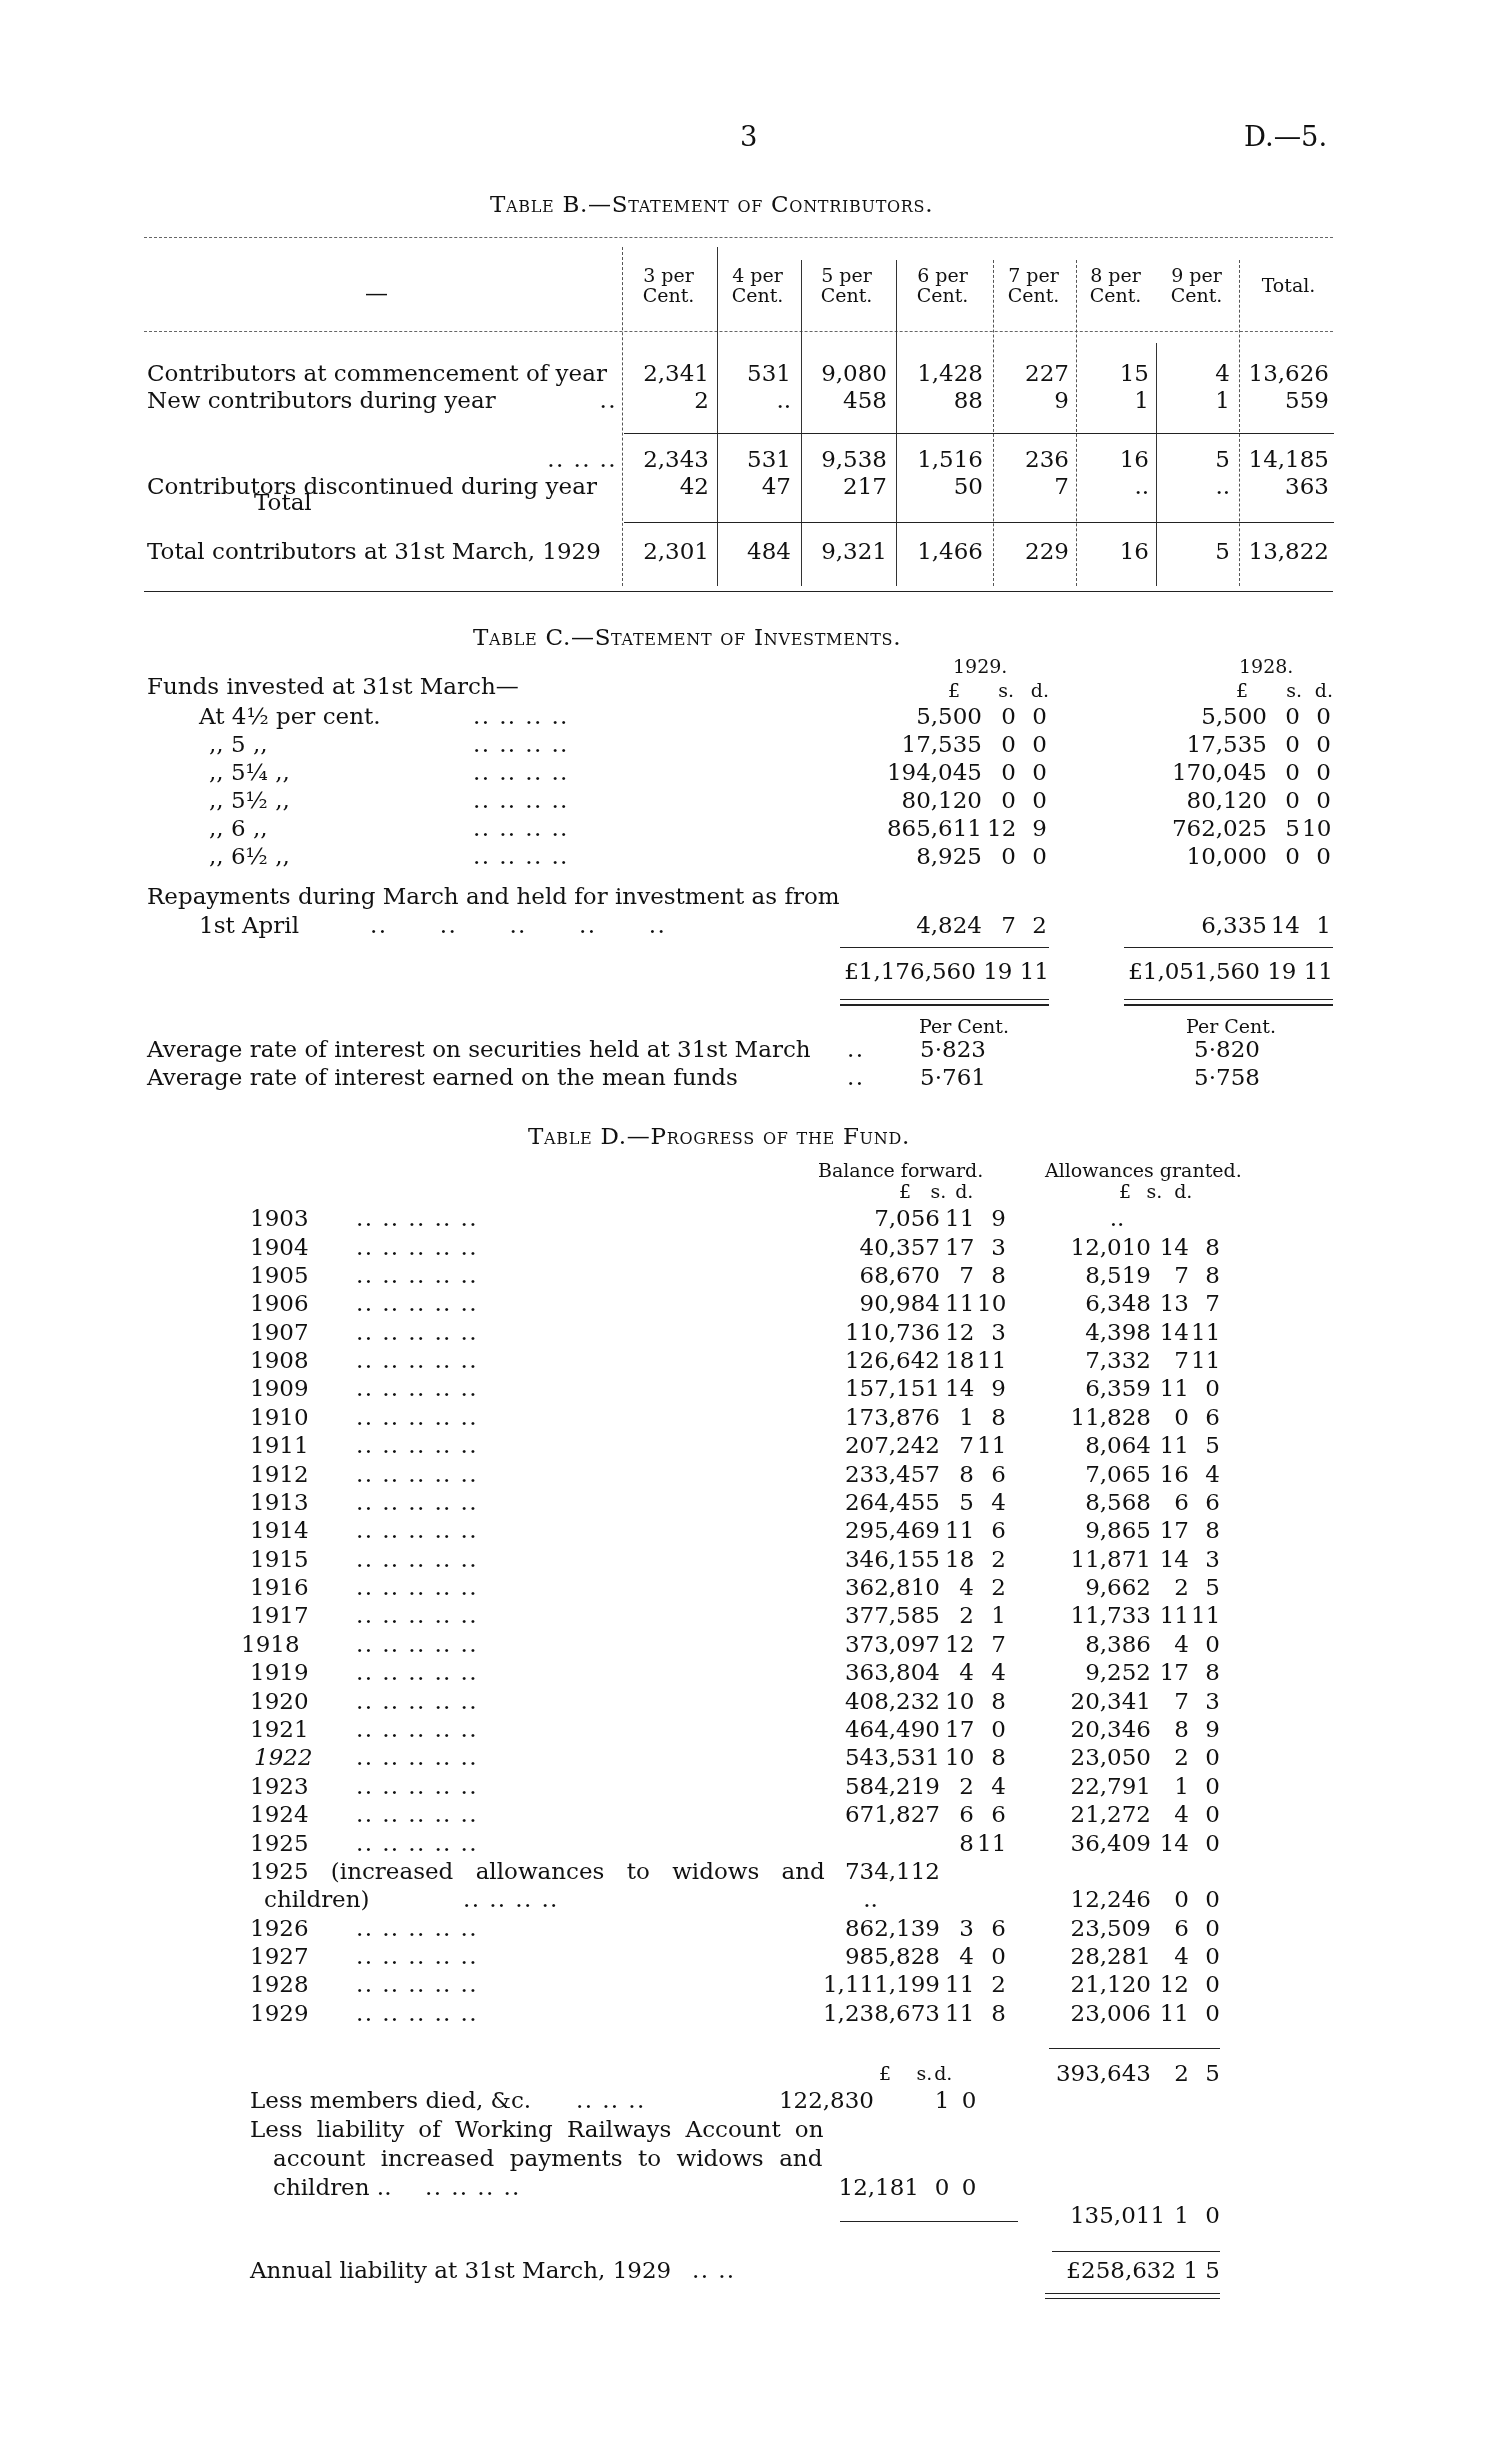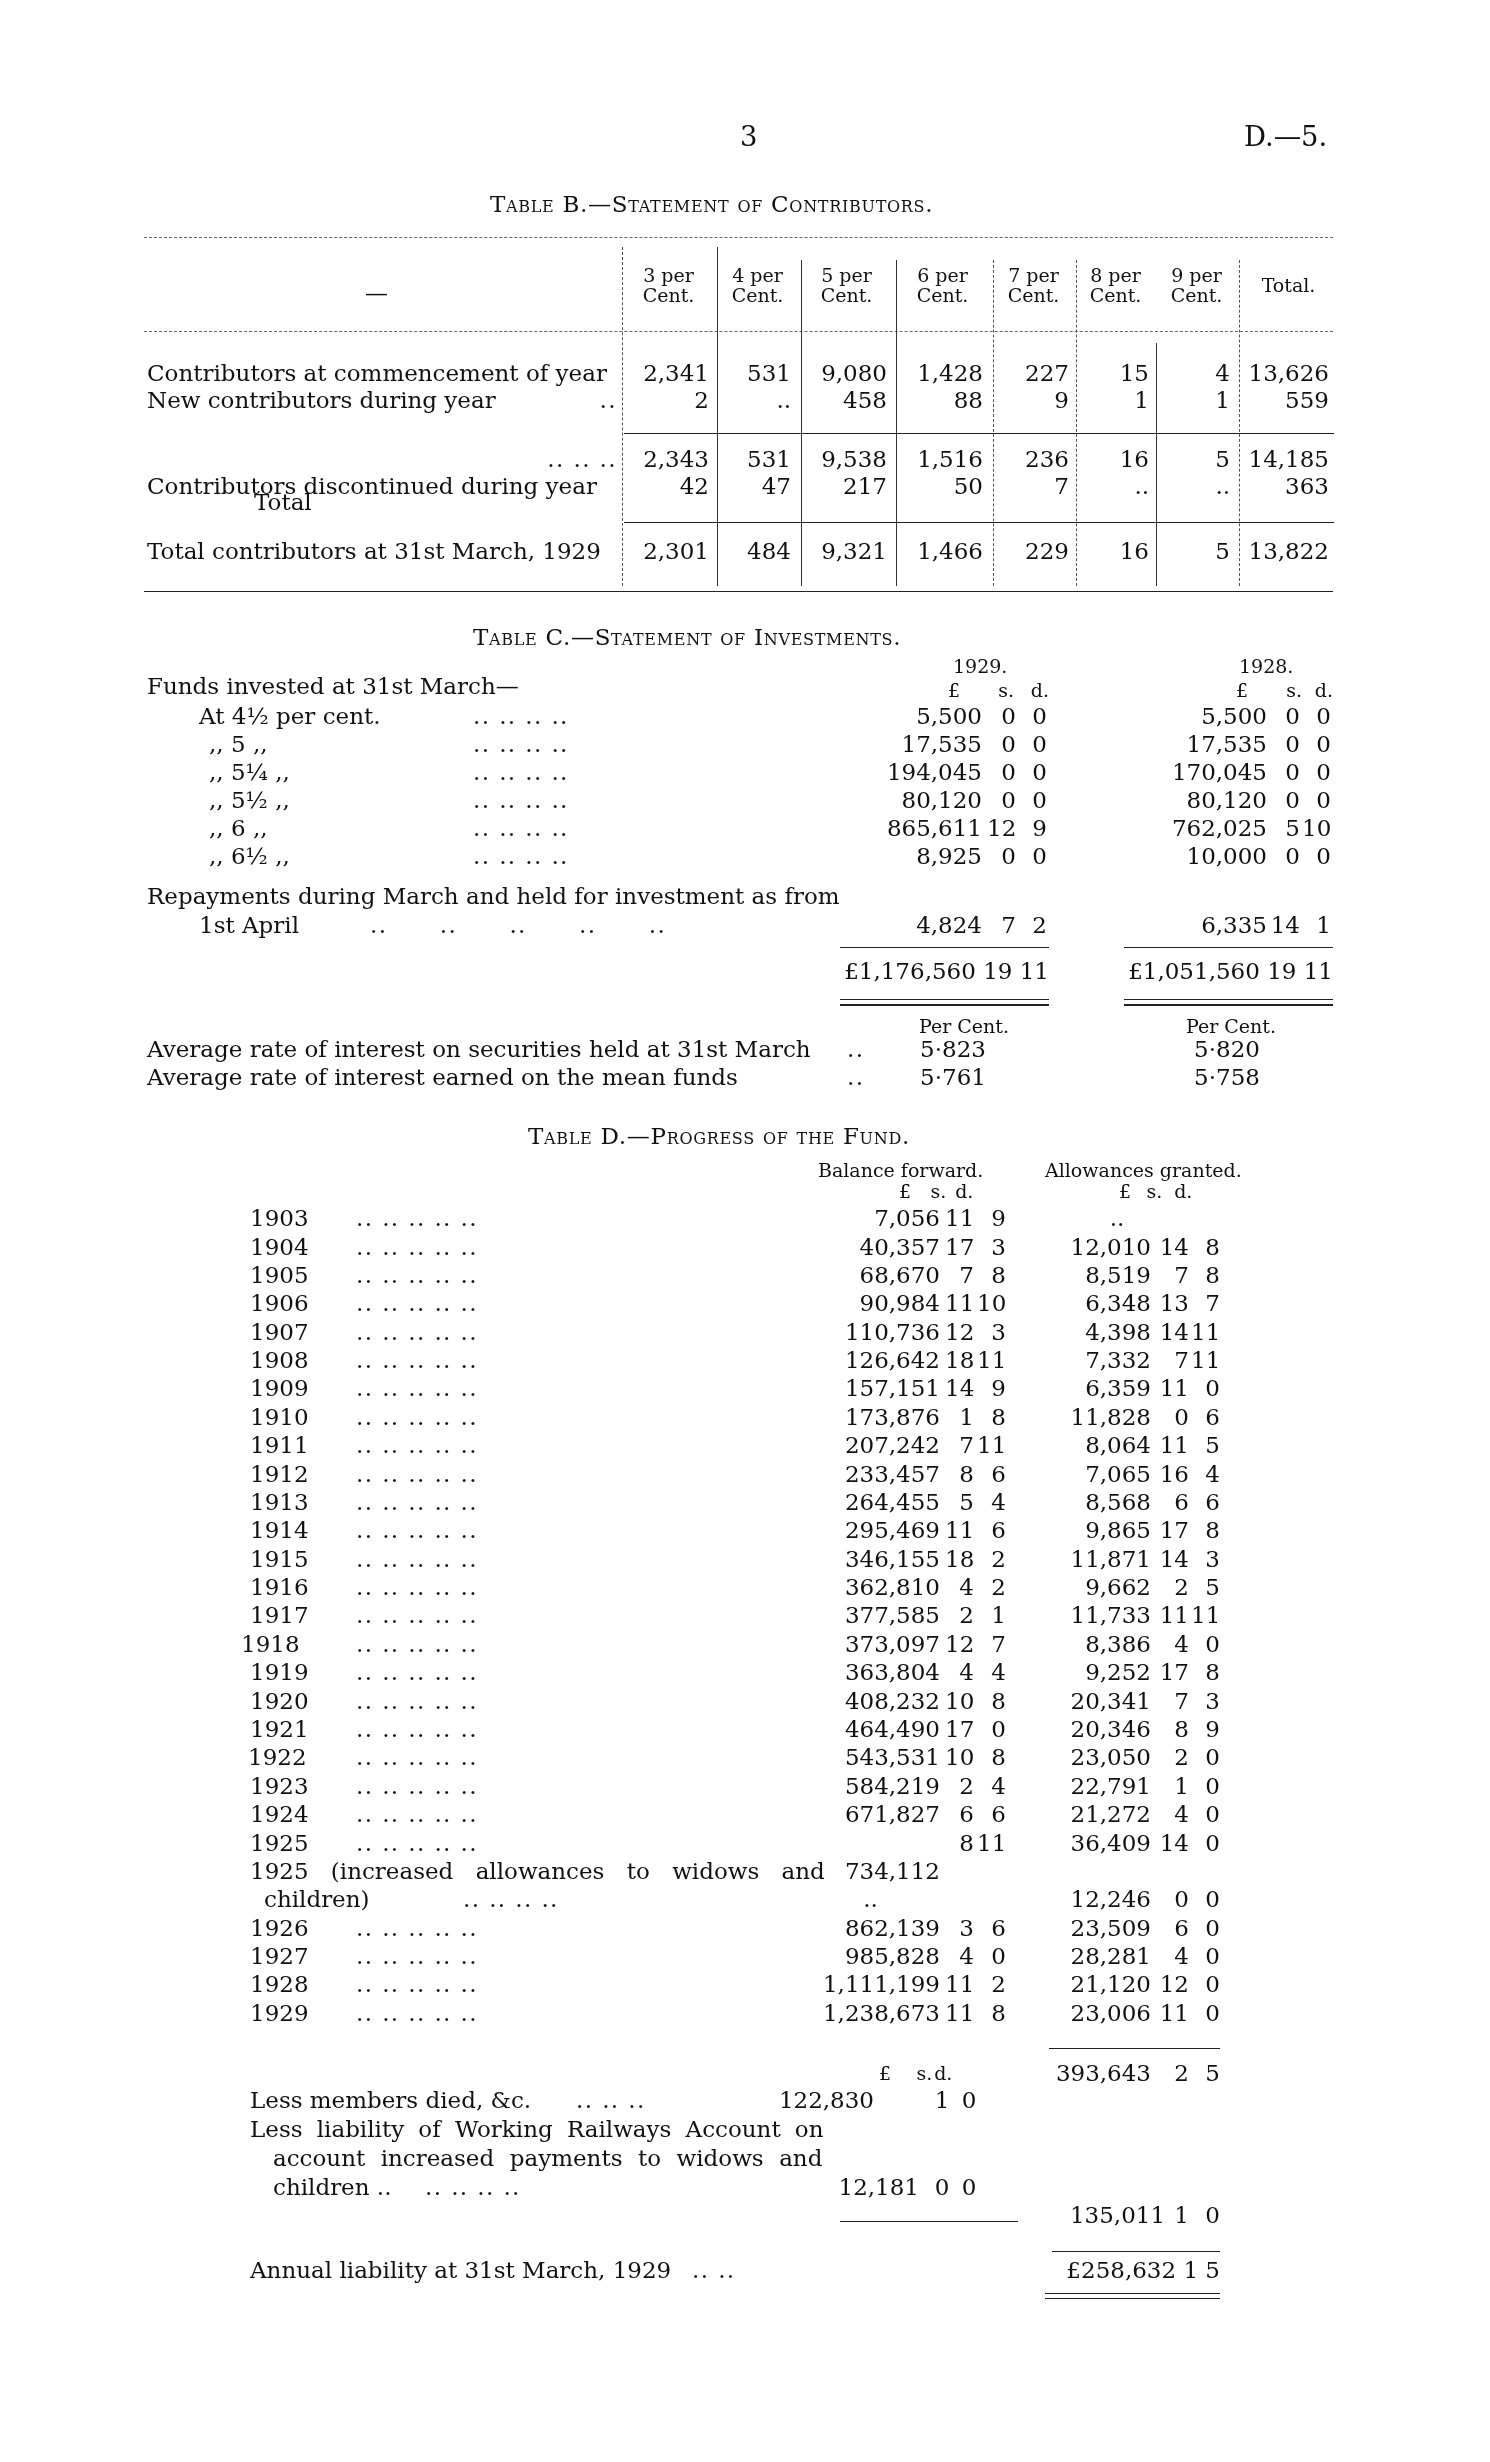--- a/index.html
+++ b/index.html
@@ -361,21 +361,21 @@
       <div class="abs txt r" style="left:1157px;top:1688px;width:32px;">7</div>
       <div class="abs txt r" style="left:1191px;top:1688px;width:29px;">3</div>
       <div class="abs txt" style="left:250px;top:1716px;">1921</div>
       <div class="abs txt dots" style="left:356px;top:1716px;">..        ..        ..        ..        ..</div>
       <div class="abs txt r" style="left:788px;top:1716px;width:152px;">464,490</div>
       <div class="abs txt r" style="left:945px;top:1716px;width:29px;">17</div>
       <div class="abs txt r" style="left:977px;top:1716px;width:29px;">0</div>
       <div class="abs txt r" style="left:1028px;top:1716px;width:123px;">20,346</div>
       <div class="abs txt r" style="left:1157px;top:1716px;width:32px;">8</div>
       <div class="abs txt r" style="left:1191px;top:1716px;width:29px;">9</div>
-      <div class="abs txt" style="left:248px;top:1744px;">1922</div>
+      <div class="abs txt" style="left:254px;top:1744px;font-style:italic;">1922</div>
       <div class="abs txt dots" style="left:356px;top:1744px;">..        ..        ..        ..        ..</div>
       <div class="abs txt r" style="left:788px;top:1744px;width:152px;">543,531</div>
       <div class="abs txt r" style="left:945px;top:1744px;width:29px;">10</div>
       <div class="abs txt r" style="left:977px;top:1744px;width:29px;">8</div>
       <div class="abs txt r" style="left:1028px;top:1744px;width:123px;">23,050</div>
       <div class="abs txt r" style="left:1157px;top:1744px;width:32px;">2</div>
       <div class="abs txt r" style="left:1191px;top:1744px;width:29px;">0</div>
       <div class="abs txt" style="left:250px;top:1773px;">1923</div>
       <div class="abs txt dots" style="left:356px;top:1773px;">..        ..        ..        ..        ..</div>
       <div class="abs txt r" style="left:788px;top:1773px;width:152px;">584,219</div>

